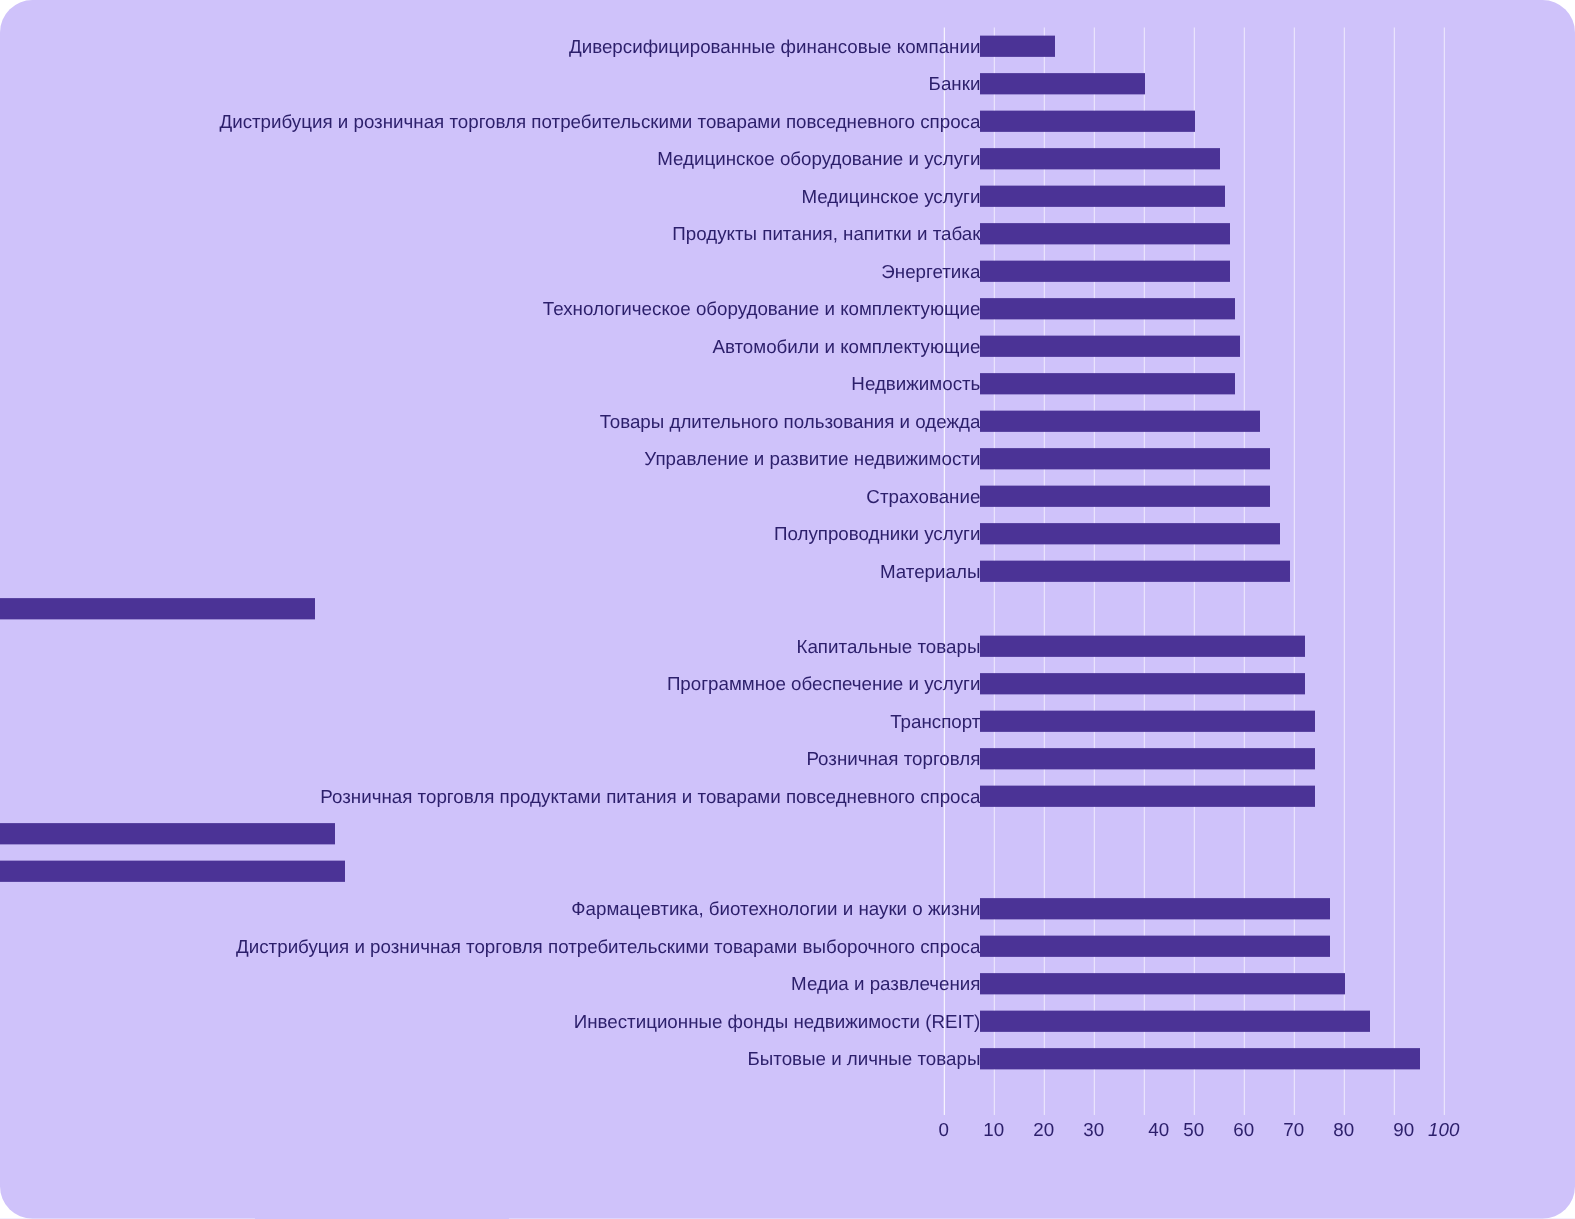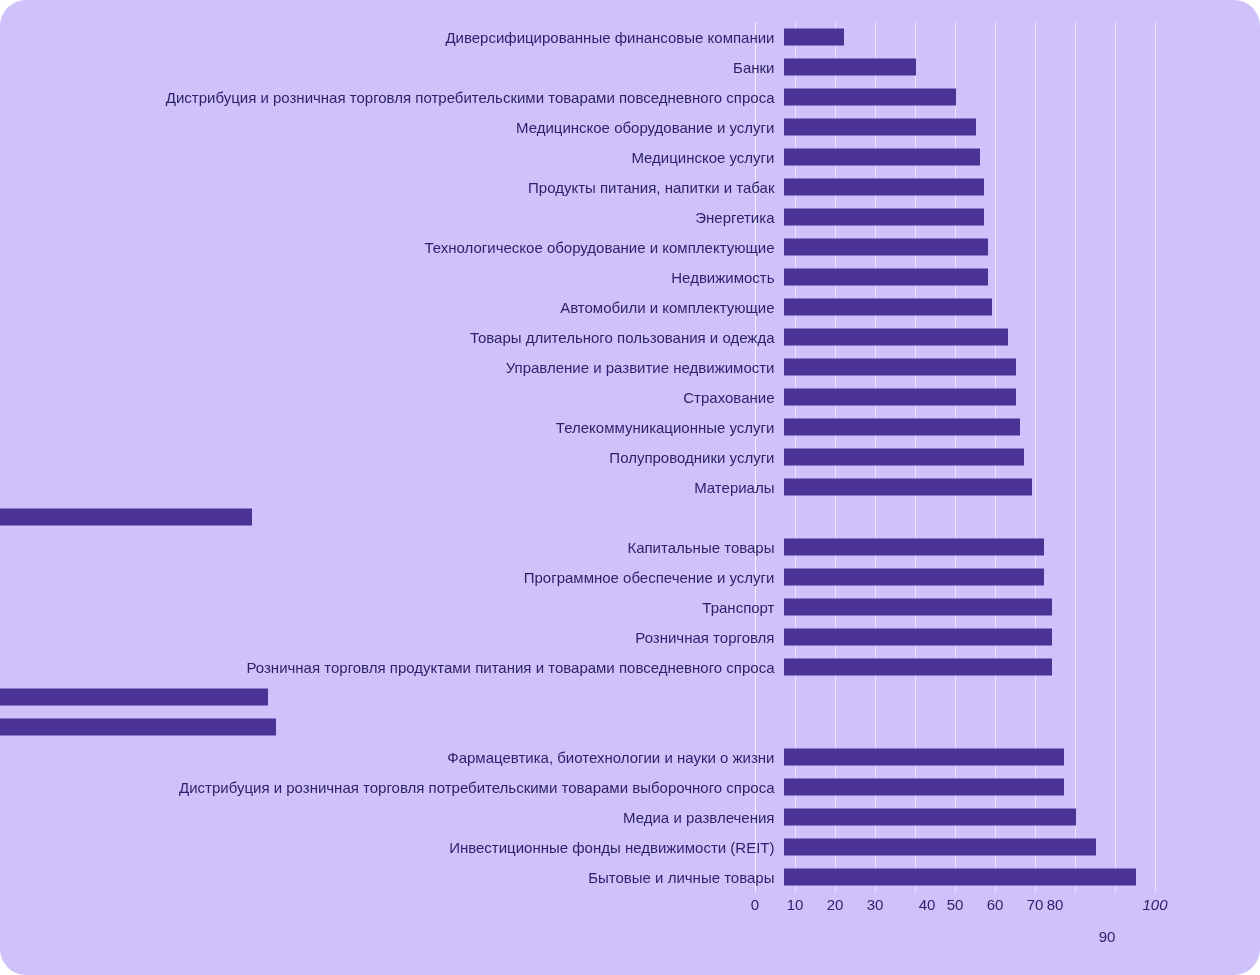--- a/index.html
+++ b/index.html
@@ -35,21 +35,20 @@
     width: 1160px;
   }
   .row {
     display: flex;
     align-items: center;
     height: 30px;
   }
   .row-label {
     width: 835px;
     text-align: right;
-    padding-right: 10px;
     box-sizing: border-box;
     font-size: 15px;
     color: #2c1f6b;
     white-space: nowrap;
     overflow: hidden;
   }
   .row-track {
     position: relative;
     width: 400px;
     height: 30px;
@@ -159,53 +158,47 @@
             <div class="bar" title="50" style="width: 200px; background: rgb(75, 51, 150);"></div>
           </div>
         </div>
         <div class="row">
           <div class="row-label">Технологическое оборудование и комплектующие</div>
           <div class="row-track">
             <div class="bar" title="51" style="width: 204px; background: rgb(75, 51, 150);"></div>
           </div>
         </div>
         <div class="row">
+          <div class="row-label">Автомобили и комплектующие</div>
+          <div class="row-track">
+            <div class="bar" title="52" style="width: 208px; background: rgb(75, 51, 150);"></div>
+          </div>
+        </div>
+        <div class="row">
           <div class="row-label">Недвижимость</div>
           <div class="row-track">
             <div class="bar" title="51" style="width: 204px; background: rgb(75, 51, 150);"></div>
           </div>
         </div>
         <div class="row">
-          <div class="row-label">Автомобили и комплектующие</div>
-          <div class="row-track">
-            <div class="bar" title="52" style="width: 208px; background: rgb(75, 51, 150);"></div>
-          </div>
-        </div>
-        <div class="row">
           <div class="row-label">Товары длительного пользования и одежда</div>
           <div class="row-track">
             <div class="bar" title="56" style="width: 224px; background: rgb(75, 51, 150);"></div>
           </div>
         </div>
         <div class="row">
           <div class="row-label">Управление и развитие недвижимости</div>
           <div class="row-track">
             <div class="bar" title="58" style="width: 232px; background: rgb(75, 51, 150);"></div>
           </div>
         </div>
         <div class="row">
           <div class="row-label">Страхование</div>
           <div class="row-track">
             <div class="bar" title="58" style="width: 232px; background: rgb(75, 51, 150);"></div>
-          </div>
-        </div>
-        <div class="row">
-          <div class="row-label">Телекоммуникационные услуги</div>
-          <div class="row-track">
-            <div class="bar" title="59" style="width: 236px; background: rgb(75, 51, 150);"></div>
           </div>
         </div>
         <div class="row">
           <div class="row-label">Полупроводники услуги</div>
           <div class="row-track">
             <div class="bar" title="60" style="width: 240px; background: rgb(75, 51, 150);"></div>
           </div>
         </div>
         <div class="row">
           <div class="row-label">Материалы</div>
@@ -292,19 +285,19 @@
 
     <div class="xaxis">
         <div class="xtick" style="left: 0px;">0</div>
         <div class="xtick" style="left: 40px;">10</div>
         <div class="xtick" style="left: 80px;">20</div>
         <div class="xtick" style="left: 120px;">30</div>
         <div class="xtick" style="left: 172px;">40</div>
         <div class="xtick" style="left: 200px;">50</div>
         <div class="xtick" style="left: 240px;">60</div>
         <div class="xtick" style="left: 280px;">70</div>
-        <div class="xtick" style="left: 300px;">80</div>
-        <div class="xtick" style="left: 352px; margin-top: 32px;">90</div>
+        <div class="xtick" style="left: 320px;">80</div>
+        <div class="xtick" style="left: 368px;">90</div>
         <div class="xtick" style="left: 400px; font-style: italic;">100</div>
       </div>
 
   </div>
 </div>
 
 </body></html>

